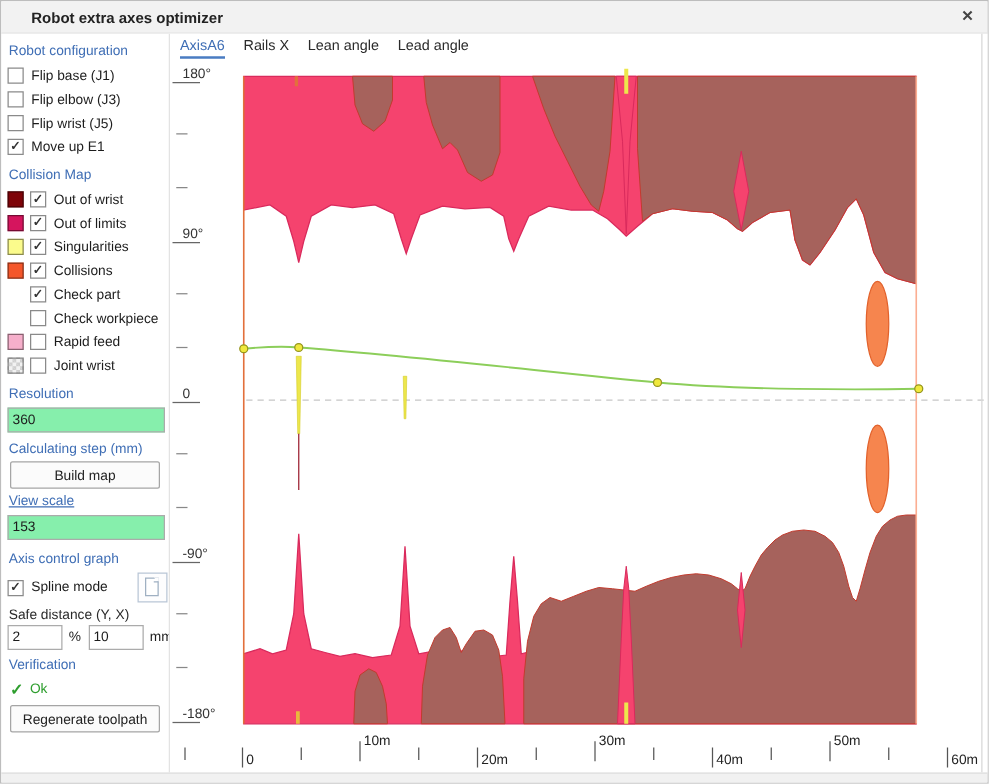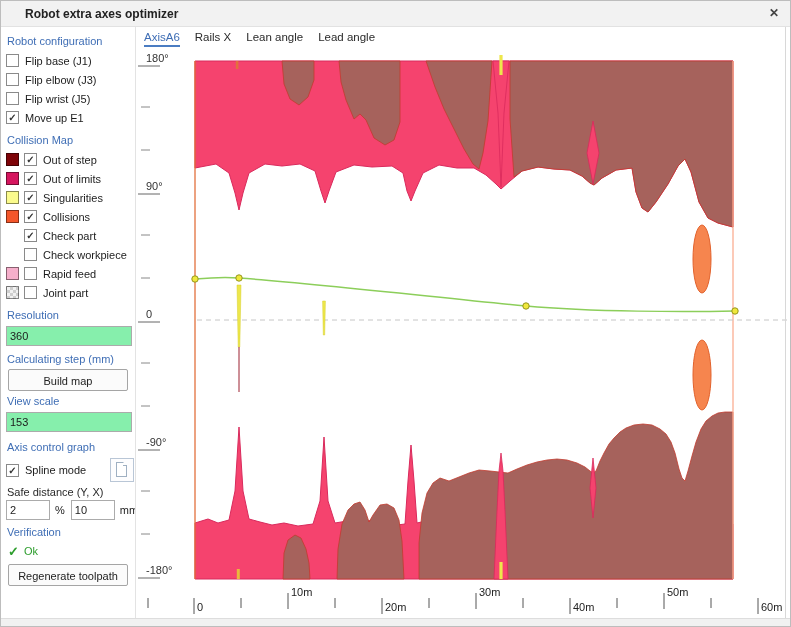--- a/index.html
+++ b/index.html
@@ -69,21 +69,21 @@
           <span class="cb">✓</span>
           <span class="lbl">Move up E1</span>
         </div>
       </div>
 
     <div class="section-label" style="margin-top:7px;">Collision Map</div>
     <div id="legend-rows">
         <div class="row">
           <span class="swatch" style="background: rgb(126, 3, 8);"></span>
           <span class="cb">✓</span>
-          <span class="lbl">Out of step</span>
+          <span class="lbl">Out of wrist</span>
         </div>
         <div class="row">
           <span class="swatch" style="background: rgb(213, 21, 94);"></span>
           <span class="cb">✓</span>
           <span class="lbl">Out of limits</span>
         </div>
         <div class="row">
           <span class="swatch" style="background: rgb(251, 251, 140);"></span>
           <span class="cb">✓</span>
           <span class="lbl">Singularities</span>
@@ -102,32 +102,32 @@
           <span class="lbl">Check workpiece</span>
         </div>
         <div class="row">
           <span class="swatch" style="background: rgb(246, 175, 203);"></span>
           <span class="cb"></span>
           <span class="lbl">Rapid feed</span>
         </div>
         <div class="row">
           <span class="swatch checker"></span>
           <span class="cb"></span>
-          <span class="lbl">Joint part</span>
+          <span class="lbl">Joint wrist</span>
         </div>
       </div>
 
     <div class="section-label" style="margin-top:7px;">Resolution</div>
     <input class="txt-input" value="360" style="">
 
     <div class="section-label" style="margin-top:4px;">Calculating step (mm)</div>
 
     <button class="btn">Build map</button>
 
-    <div class="section-label" style="margin-top:4px;">View scale</div>
+    <div class="section-label" style="margin-top:4px;text-decoration:underline;">View scale</div>
     <input class="txt-input" value="153" style="">
 
     <div class="section-label" style="margin-top:6px;">Axis control graph</div>
     <div id="spline-row">
       <span class="cb" id="spline-cb">✓</span>
       <span class="lbl">Spline mode</span>
       <span id="doc-btn">
           <span id="doc-icon"></span>
         </span>
     </div>

